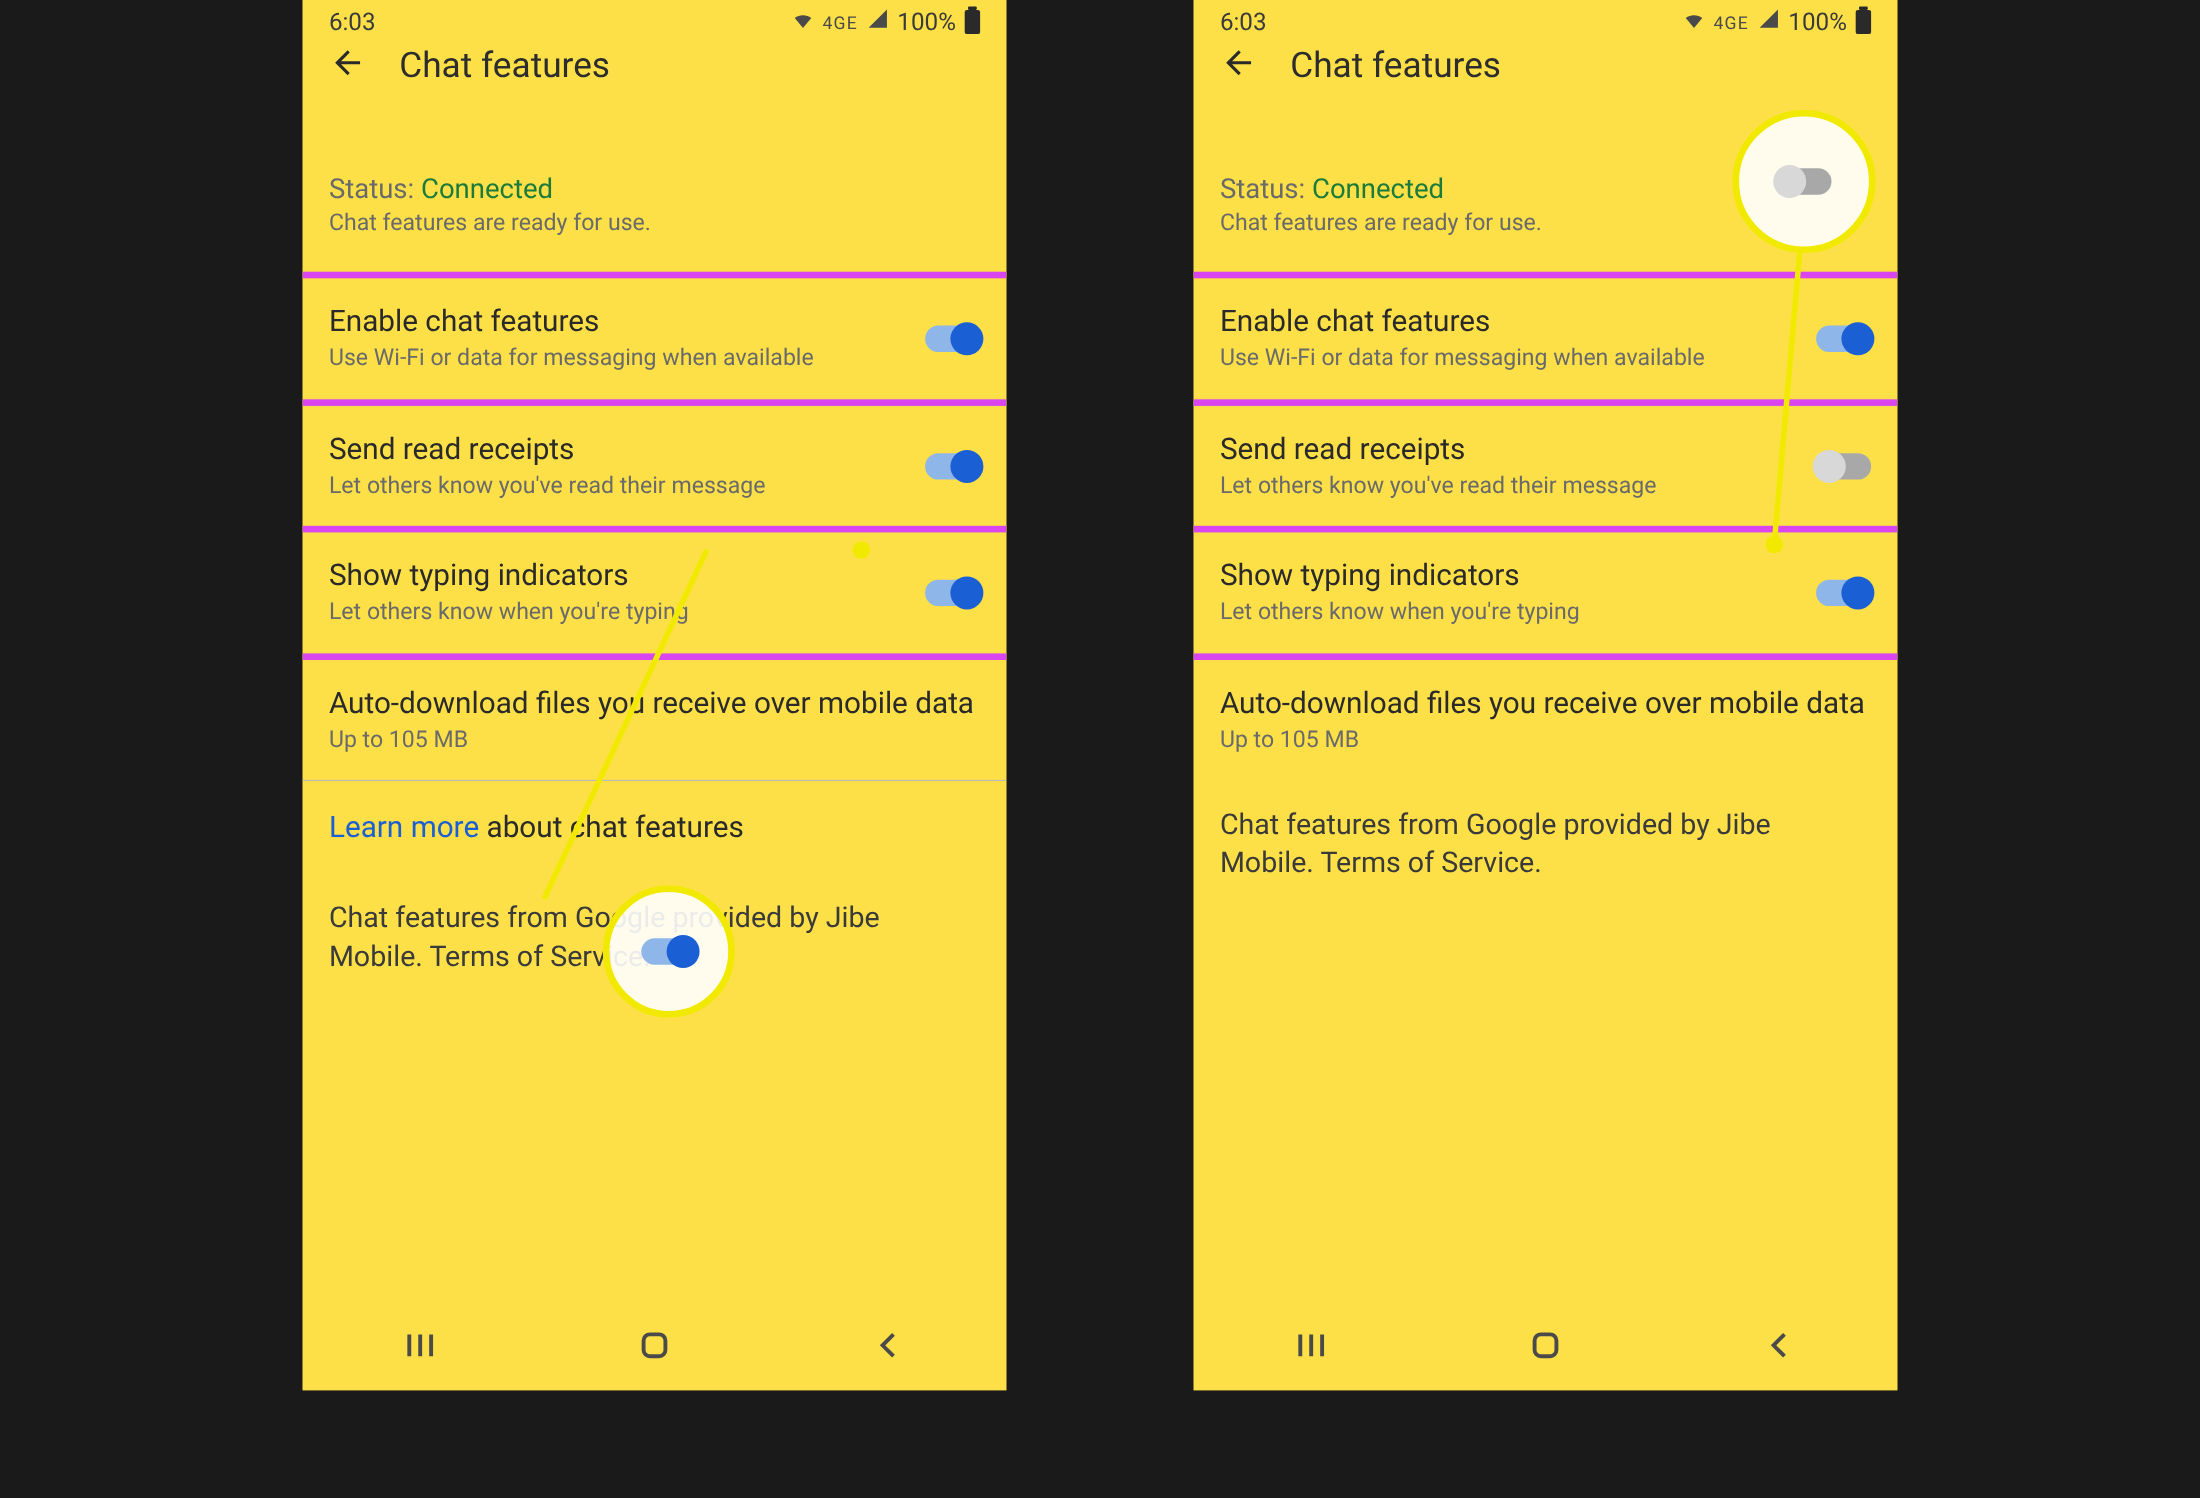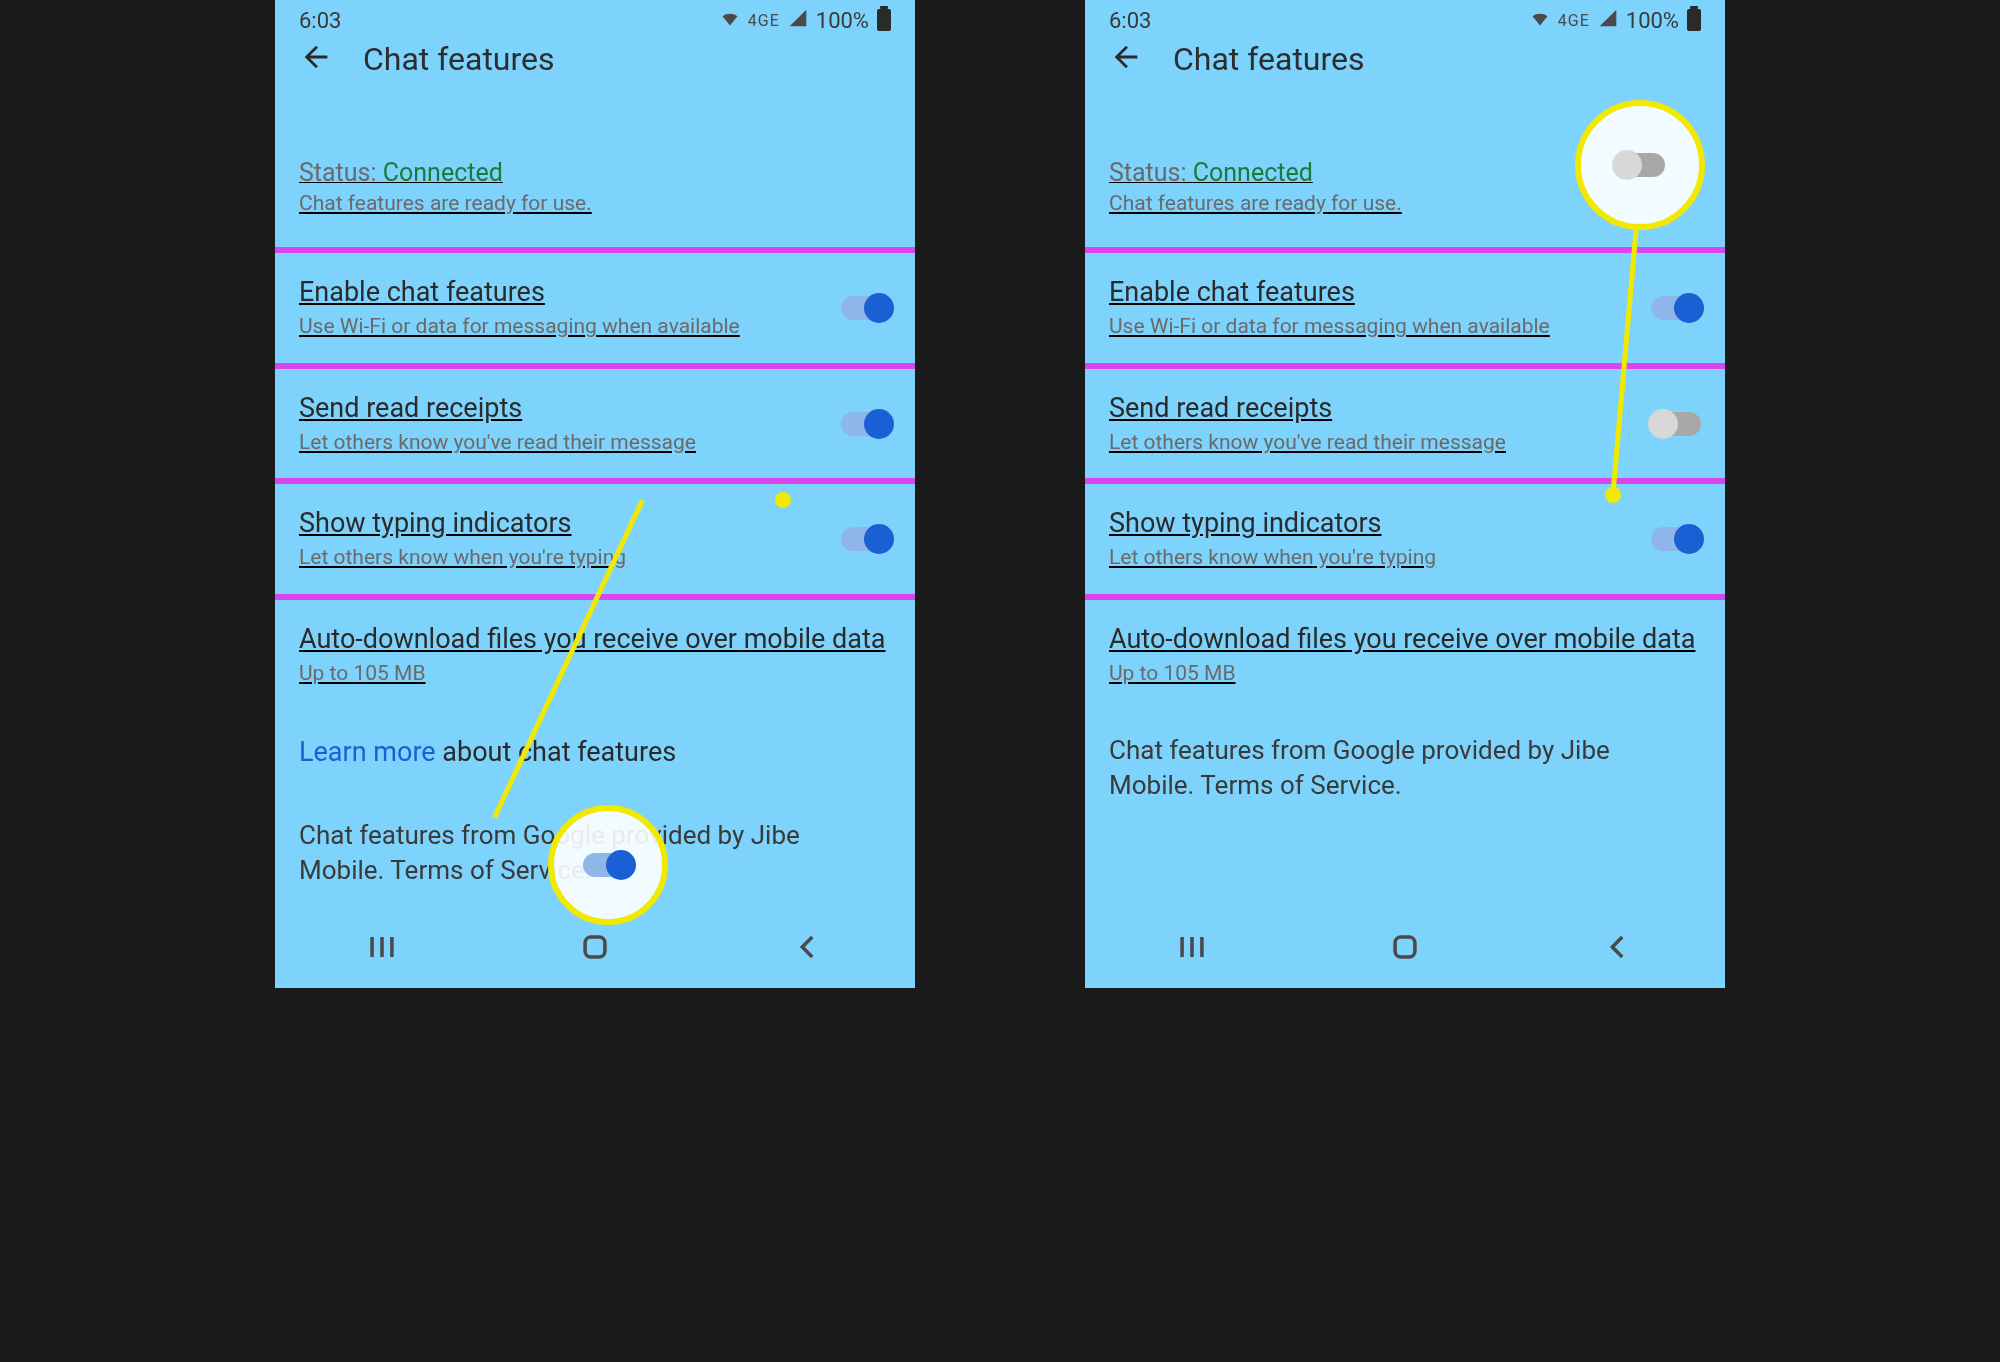--- a/index.html
+++ b/index.html
@@ -9,22 +9,22 @@
     height: 1362px;
     display: flex;
     justify-content: center;
     align-items: flex-start;
     gap: 170px;
     padding-top: 0;
     font-family: Roboto, Arial, sans-serif;
   }
   .phone {
     width: 640px;
-    height: 988px;
-    background: #7dd3fc;
+    height: 1264px;
+    background: #fde047;
     position: relative;
     overflow: hidden;
   }
   .statusbar {
     height: 40px;
     display: flex;
     justify-content: space-between;
     align-items: center;
     padding: 0 24px;
     font-size: 22px;
@@ -43,21 +43,21 @@
   .title { font-size: 32px; color: #2d2d2d; }
   .section {
     border-top: 6px solid #d946ef;
     padding: 22px 24px;
     display: flex;
     align-items: center;
     justify-content: space-between;
     gap: 20px;
   }
   .section.first { border-top: none; margin-top: 10px; padding-top: 30px; padding-bottom: 30px; }
-  .section .text { flex: 1; text-decoration: underline; }
+  .section .text { flex: 1; }
   .section .primary { font-size: 27px; color: #2a2a2a; line-height: 1.3; }
   .section .secondary { font-size: 21px; color: #6a6a6a; line-height: 1.35; margin-top: 2px; }
   .status-label { font-size: 25px; color: #6a6a6a; }
   .status-value { color: #1b7b3a; }
   .switch {
     width: 50px;
     height: 24px;
     border-radius: 14px;
     position: relative;
     flex-shrink: 0;

